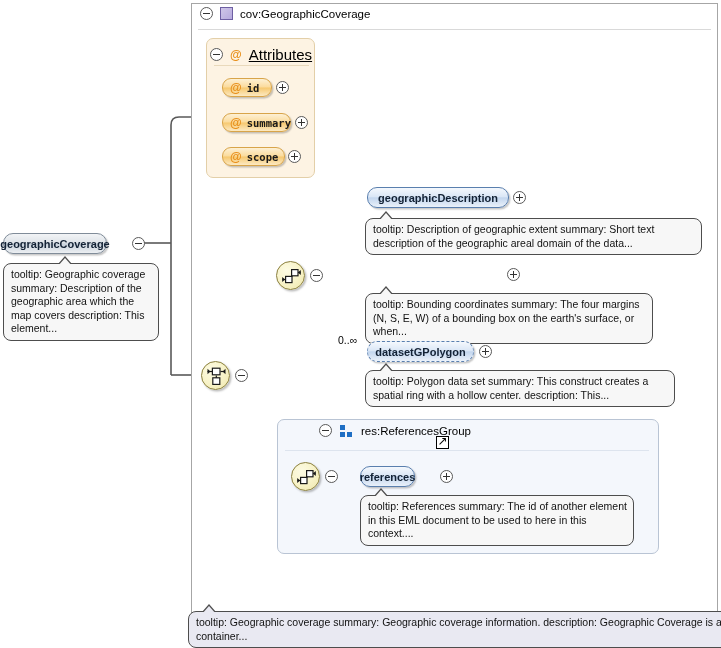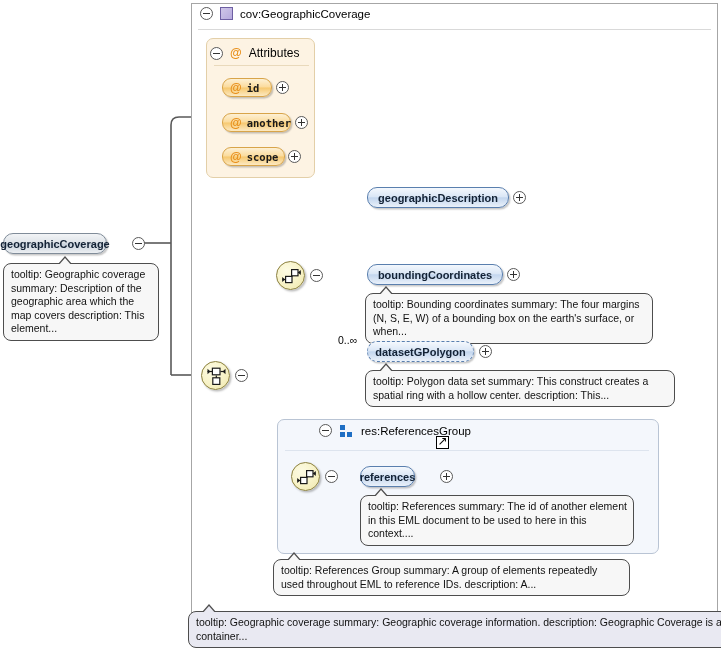--- a/index.html
+++ b/index.html
@@ -134,22 +134,23 @@
     gap: 7px;
     white-space: nowrap;
   }
   .at-sign {
     color: #e8901c;
     font-weight: bold;
     font-size: 12px;
     flex: 0 0 auto;
   }
   .attr-head-label {
-    font-size: 12px;
+    font-size: 15px;
     color: #000;
+    text-decoration: underline;
   }
   .attr-rule {
     position: absolute;
     border-top: 1px solid #e9d9bb;
   }
   .attr-chip {
     position: absolute;
     height: 19px;
     border: 1px solid #d8a449;
     border-radius: 9px;
@@ -327,21 +328,21 @@
   <div class="attr-rule" style="left:214px; top:65px; width:95px;"></div>
 
   <div class="attr-chip" style="left:222px; top:78px; width:50px;">
     <span class="at-sign">@</span>
     <span class="nm">id</span>
   </div>
   <span class="tog plus tog-abs" style="left:276px; top:81px;"></span>
 
   <div class="attr-chip" style="left:222px; top:113px; width:69px;">
     <span class="at-sign">@</span>
-    <span class="nm">another</span>
+    <span class="nm">summary</span>
   </div>
   <span class="tog plus tog-abs" style="left:295px; top:116px;"></span>
 
   <div class="attr-chip" style="left:222px; top:147px; width:63px;">
     <span class="at-sign">@</span>
     <span class="nm">scope</span>
   </div>
   <span class="tog plus tog-abs" style="left:288px; top:150px;"></span>
 
   <div class="el-box root" style="left:3px; top:233px; width:104px;">
@@ -383,24 +384,26 @@
       <rect x="10.6" y="3.6" width="6.4" height="6.2" fill="#ffffff" stroke="#1a1a1a" stroke-width="1.2"></rect>
     </svg>
   </div>
   <span class="tog tog-abs" style="left:310px; top:269px;"></span>
 
   <div class="el-box" style="left:367px; top:187px; width:142px;">
     <span class="nm">geographicDescription</span>
   </div>
   <span class="tog plus tog-abs" style="left:513px; top:191px;"></span>
 
-
-  <div class="el-box" style="left:367px; top:264px; width:136px;">
-    <span class="nm">boundingCoordinates</span>
-  </div>
+  <div class="tip" style="left:365px; top:218px; width:337px;">
+    <span class="beak" style="left:13px;"></span>
+    <span class="beak-f" style="left:13px;"></span>
+    <span>tooltip: Description of geographic extent summary: Short text description of the geographic areal domain of the data...</span>
+  </div>
+
   <span class="tog plus tog-abs" style="left:507px; top:268px;"></span>
 
   <div class="tip" style="left:365px; top:293px; width:288px;">
     <span class="beak" style="left:13px;"></span>
     <span class="beak-f" style="left:13px;"></span>
     <span>tooltip: Bounding coordinates summary: The four margins (N, S, E, W) of a bounding box on the earth's surface, or when...</span>
   </div>
 
   <div class="card" style="left:338px; top:334px;">0..∞</div>
 
@@ -449,25 +452,20 @@
     <span class="nm">references</span>
   </div>
   <span class="tog plus tog-abs" style="left:440px; top:470px;"></span>
 
   <div class="tip" style="left:360px; top:495px; width:274px;">
     <span class="beak" style="left:13px;"></span>
     <span class="beak-f" style="left:13px;"></span>
     <span>tooltip: References summary: The id of another element in this EML document to be used to here in this context....</span>
   </div>
 
-  <div class="tip" style="left:273px; top:559px; width:357px;">
-    <span class="beak" style="left:13px;"></span>
-    <span class="beak-f" style="left:13px;"></span>
-    <span>tooltip: References Group summary: A group of elements repeatedly used throughout EML to reference IDs. description: A...</span>
-  </div>
 
   <div class="tip lav" style="left:188px; top:611px; width:594px;">
     <span class="beak" style="left:13px;"></span>
     <span class="beak-f" style="left:13px;"></span>
     <span>tooltip: Geographic coverage summary: Geographic coverage information. description: Geographic Coverage is a container...</span>
   </div>
 
 </div>
 
 </body></html>

